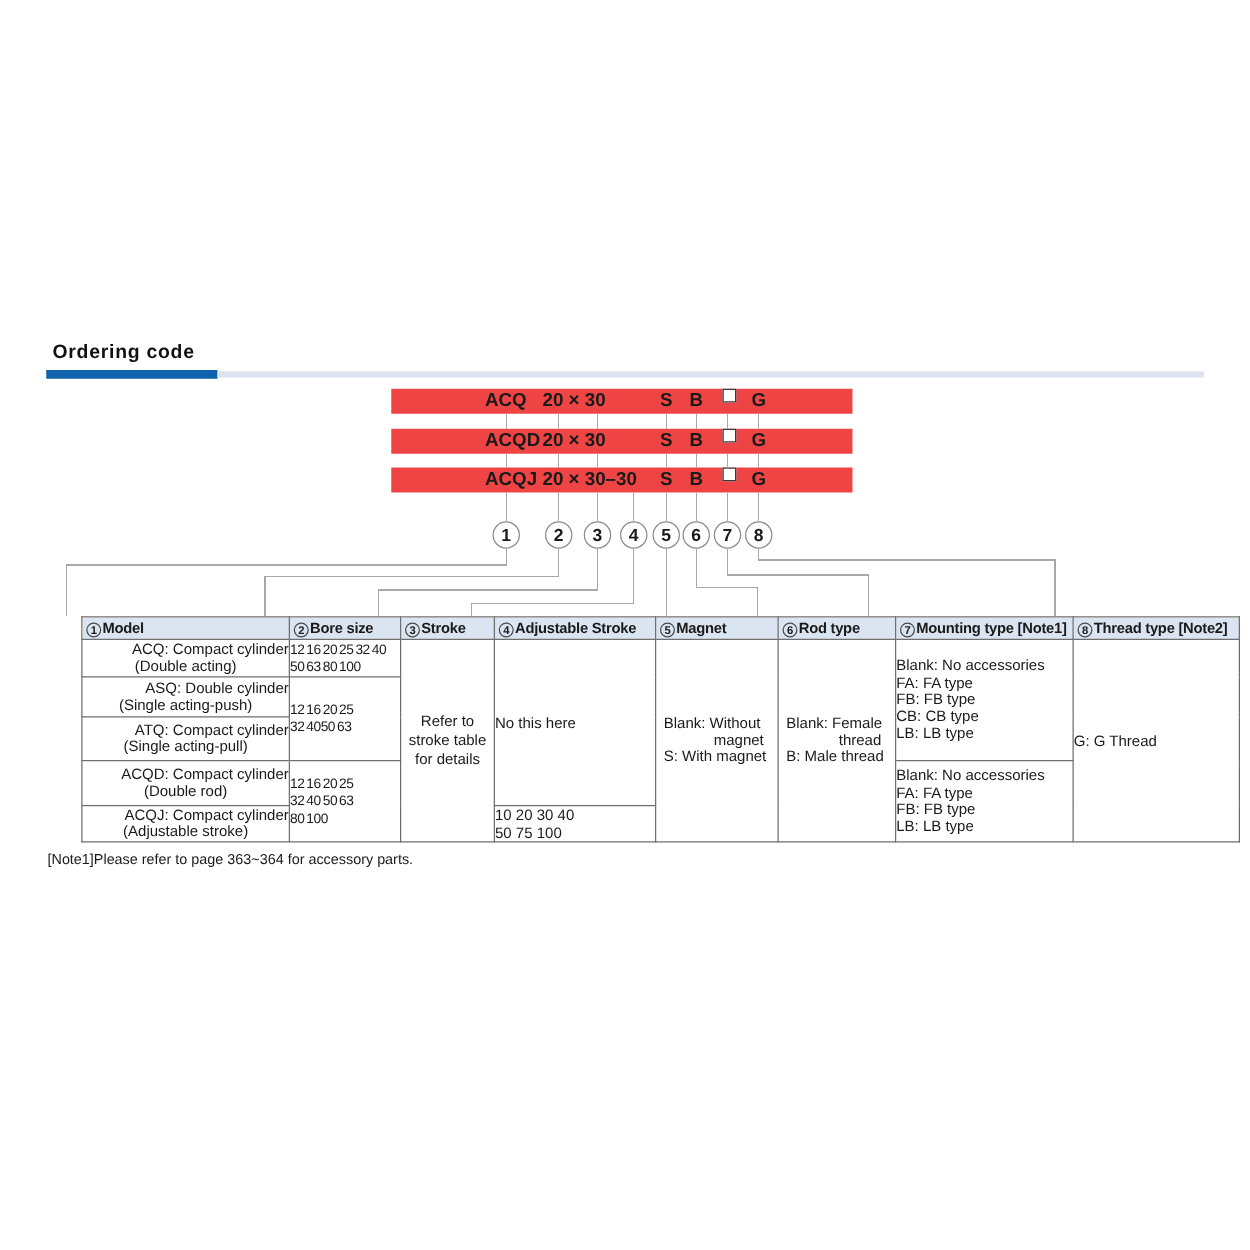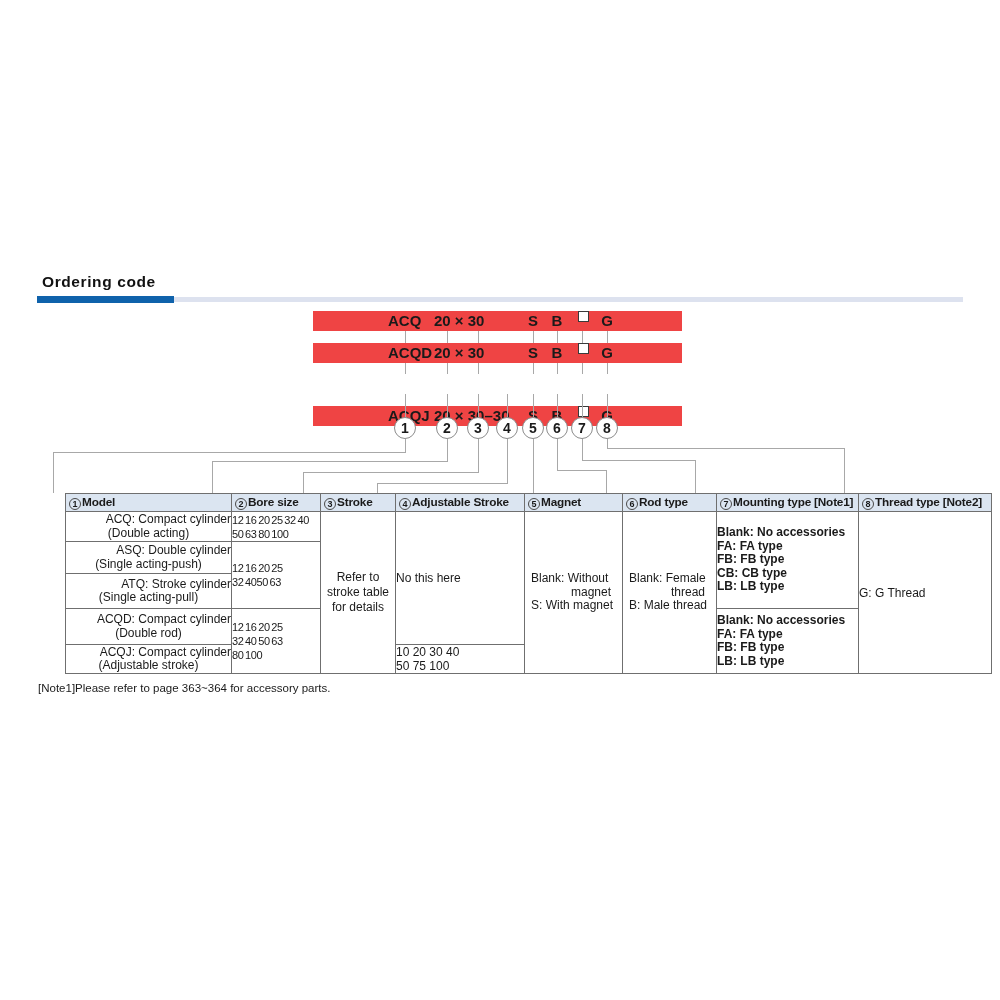--- a/index.html
+++ b/index.html
@@ -6,21 +6,21 @@
   body { background:#ffffff; font-family:"Liberation Sans","DejaVu Sans",sans-serif; color:#1a1a1a; }
   .page { position:relative; width:1000px; height:1000px; background:#ffffff; overflow:hidden;padding-left:44px; }
 
   
   .title { position:absolute; left:42px; top:273px; font-size:15.5px; font-weight:bold; letter-spacing:0.6px; color:#111; }
   .rule-dark  { position:absolute; left:37px;  top:296px; width:137px; height:7px; background:#0f62ab; }
   .rule-light { position:absolute; left:174px; top:297px; width:789px; height:5px; background:#dde2ef; }
 
   
   .code-bar { position:absolute; left:313px; width:369px; height:20px; background:#ef4444; font-size:15px; font-weight:bold; }
-  .bar-1 { top:311px; } .bar-2 { top:343px; } .bar-3 { top:374px;margin-top:32px; }
+  .bar-1 { top:311px; } .bar-2 { top:343px; } .bar-3 { top:374px; }
   .code-bar span { position:absolute; top:0; line-height:20px; white-space:nowrap; }
   .cb-model { left:75px; }
   .cb-size  { left:121px; }
   .cb-s { left:211px; width:18px; text-align:center; }
   .cb-b { left:235px; width:18px; text-align:center; }
   .cb-g { left:285px; width:18px; text-align:center; }
   .cb-box { position:absolute; left:265px; top:4px; width:11px; height:11px; border:1.5px solid #3a3a3a; background:#fff; }
 
   
   .callout { position:absolute; top:417px; width:22px; height:22px; border:1px solid #8b8b8b; border-radius:50%;
@@ -37,21 +37,21 @@
   .model-cell .l1 { padding-left:7px; line-height:13.5px;text-align:right; }
   .model-cell .l2 { text-align:center; line-height:13.5px; }
   .bore { white-space:pre-line; padding-left:4px; font-size:11px; letter-spacing:-0.4px; word-spacing:-1px; line-height:14px; }
   .stroke-cell { text-align:center; white-space:pre-line; line-height:15px; }
   .adj-main { padding-left:8px; }
   .adj-acqj { vertical-align:top; padding:2px 0 0 8px; white-space:pre-line; line-height:14px; }
   .cell-line { line-height:13.5px; }
   .pad { padding-left:6px; }
   .indent-magnet { padding-left:46px; }
   .indent-rod { padding-left:48px; }
-  .mount { white-space:pre-line; padding-left:8px; line-height:13.5px;font-weight:bold; }
+  .mount { white-space:pre-line; padding-left:8px; line-height:13.5px; }
   .thread-cell { padding-left:8px; }
 
   
   .notes { position:absolute; left:38px; top:680px; font-size:11.5px; line-height:16px; }
 </style>
 </head>
 <body>
 
 <div class="page">
 
@@ -185,21 +185,21 @@
     <tr style="height:32px">
       <td class="model-cell">
         <div class="l1">ASQ: Double cylinder</div>
         <div class="l2">(Single acting-push)</div>
       </td>
       <td class="bore" rowspan="2">12 16 20 25
 32 4050 63</td>
     </tr>
     <tr style="height:35px">
       <td class="model-cell">
-        <div class="l1">ATQ: Stroke cylinder</div>
+        <div class="l1">ATQ: Compact cylinder</div>
         <div class="l2">(Single acting-pull)</div>
       </td>
     </tr>
     <tr style="height:36px">
       <td class="model-cell">
         <div class="l1">ACQD: Compact cylinder</div>
         <div class="l2">(Double rod)</div>
       </td>
       <td class="bore" rowspan="2">12 16 20 25
 32 40 50 63

